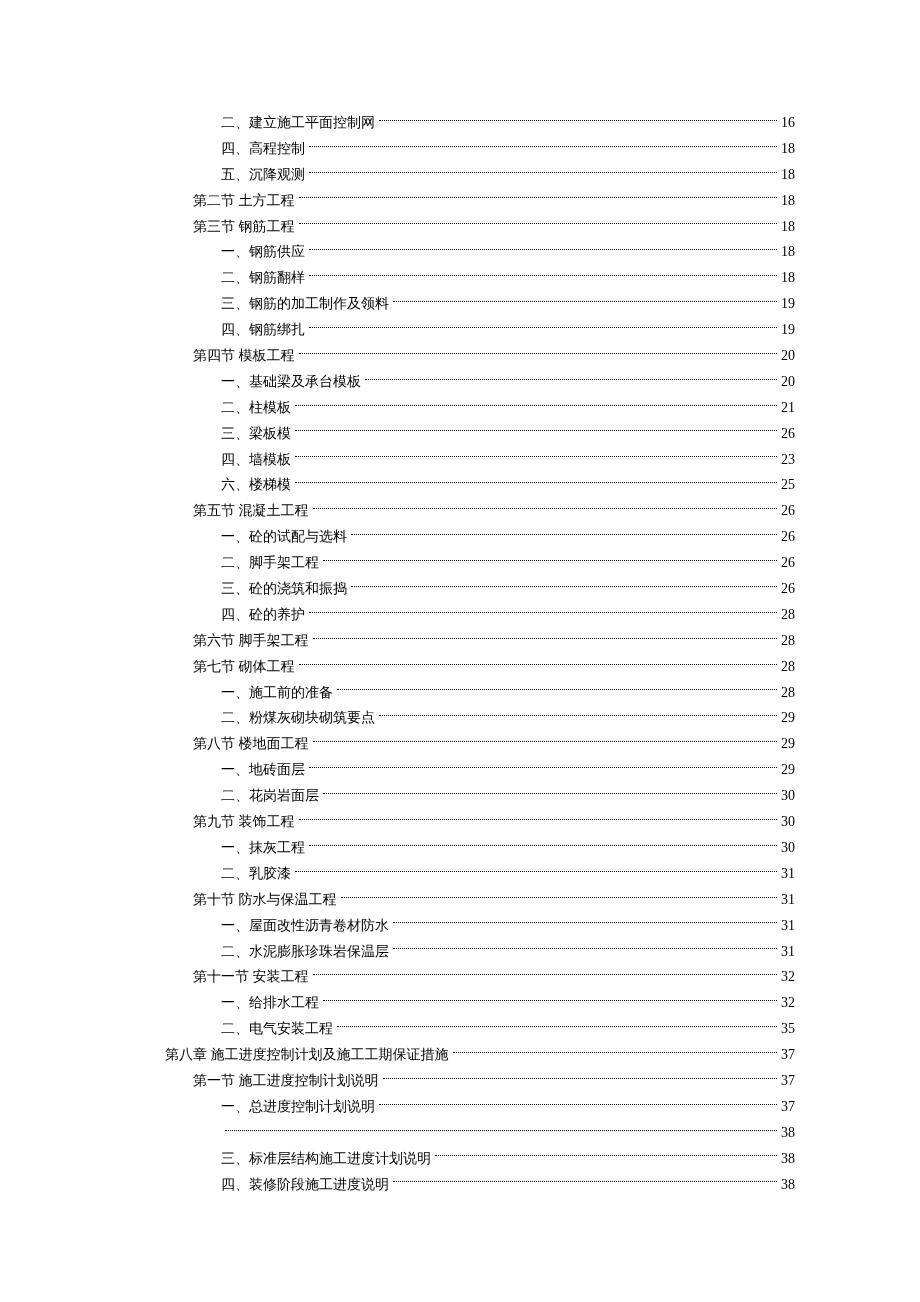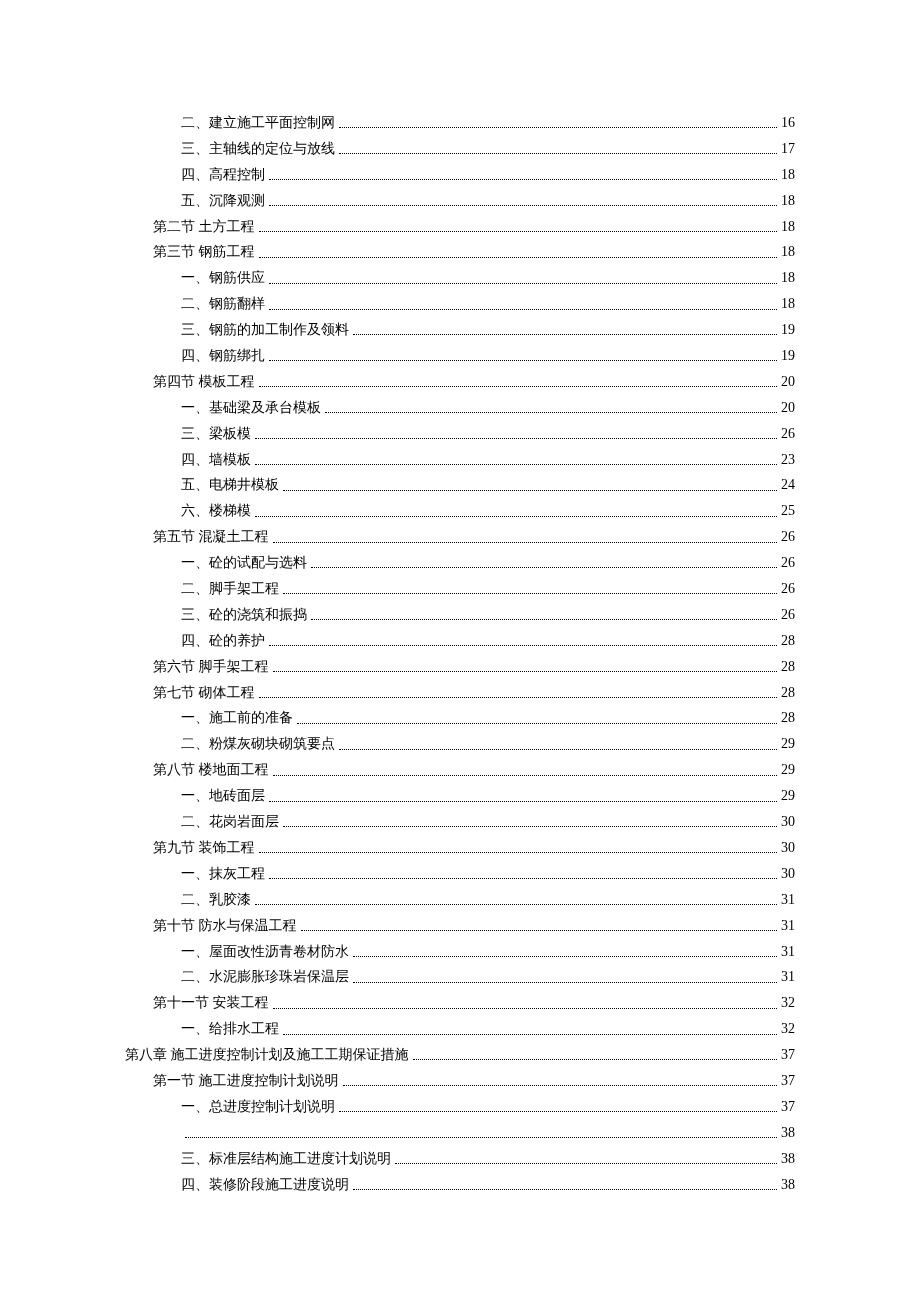--- a/index.html
+++ b/index.html
@@ -13,24 +13,25 @@
   .page {
     width: 920px;
     min-height: 1302px;
     margin: 0 auto;
     padding: 110px 125px 110px 125px;
     box-sizing: border-box;
     background: #fff;
   }
   .toc-entry {
     display: flex;
-    align-items: center;
+    align-items: flex-start;
     white-space: nowrap;
     line-height: 1.85;
     font-size: 14px;
+    margin-left: 40px;
   }
   .toc-entry .label {
     flex: 0 0 auto;
   }
   .toc-entry .dots {
     flex: 1 1 auto;
     overflow: hidden;
     margin: 0 4px;
     border-bottom: 1.6px dotted #000;
     height: 0.7em;
@@ -47,25 +48,20 @@
 <body>
 
 <div class="page">
   <div id="toc-container">
       <div class="toc-entry indent-2">
         <span class="label">二、建立施工平面控制网</span>
         <span class="dots"></span>
         <span class="pagenum">16</span>
       </div>
       <div class="toc-entry indent-2">
-        <span class="label">三、主轴线的定位与放线</span>
-        <span class="dots"></span>
-        <span class="pagenum">17</span>
-      </div>
-      <div class="toc-entry indent-2">
         <span class="label">四、高程控制</span>
         <span class="dots"></span>
         <span class="pagenum">18</span>
       </div>
       <div class="toc-entry indent-2">
         <span class="label">五、沉降观测</span>
         <span class="dots"></span>
         <span class="pagenum">18</span>
       </div>
       <div class="toc-entry indent-1">
@@ -102,35 +98,35 @@
         <span class="label">第四节 模板工程</span>
         <span class="dots"></span>
         <span class="pagenum">20</span>
       </div>
       <div class="toc-entry indent-2">
         <span class="label">一、基础梁及承台模板</span>
         <span class="dots"></span>
         <span class="pagenum">20</span>
       </div>
       <div class="toc-entry indent-2">
+        <span class="label">二、柱模板</span>
+        <span class="dots"></span>
+        <span class="pagenum">21</span>
+      </div>
+      <div class="toc-entry indent-2">
         <span class="label">三、梁板模</span>
         <span class="dots"></span>
         <span class="pagenum">26</span>
       </div>
       <div class="toc-entry indent-2">
         <span class="label">四、墙模板</span>
         <span class="dots"></span>
         <span class="pagenum">23</span>
       </div>
       <div class="toc-entry indent-2">
-        <span class="label">五、电梯井模板</span>
-        <span class="dots"></span>
-        <span class="pagenum">24</span>
-      </div>
-      <div class="toc-entry indent-2">
         <span class="label">六、楼梯模</span>
         <span class="dots"></span>
         <span class="pagenum">25</span>
       </div>
       <div class="toc-entry indent-1">
         <span class="label">第五节 混凝土工程</span>
         <span class="dots"></span>
         <span class="pagenum">26</span>
       </div>
       <div class="toc-entry indent-2">
@@ -220,20 +216,25 @@
       </div>
       <div class="toc-entry indent-1">
         <span class="label">第十一节 安装工程</span>
         <span class="dots"></span>
         <span class="pagenum">32</span>
       </div>
       <div class="toc-entry indent-2">
         <span class="label">一、给排水工程</span>
         <span class="dots"></span>
         <span class="pagenum">32</span>
+      </div>
+      <div class="toc-entry indent-2">
+        <span class="label">二、电气安装工程</span>
+        <span class="dots"></span>
+        <span class="pagenum">35</span>
       </div>
       <div class="toc-entry indent-0">
         <span class="label">第八章 施工进度控制计划及施工工期保证措施</span>
         <span class="dots"></span>
         <span class="pagenum">37</span>
       </div>
       <div class="toc-entry indent-1">
         <span class="label">第一节 施工进度控制计划说明</span>
         <span class="dots"></span>
         <span class="pagenum">37</span>

